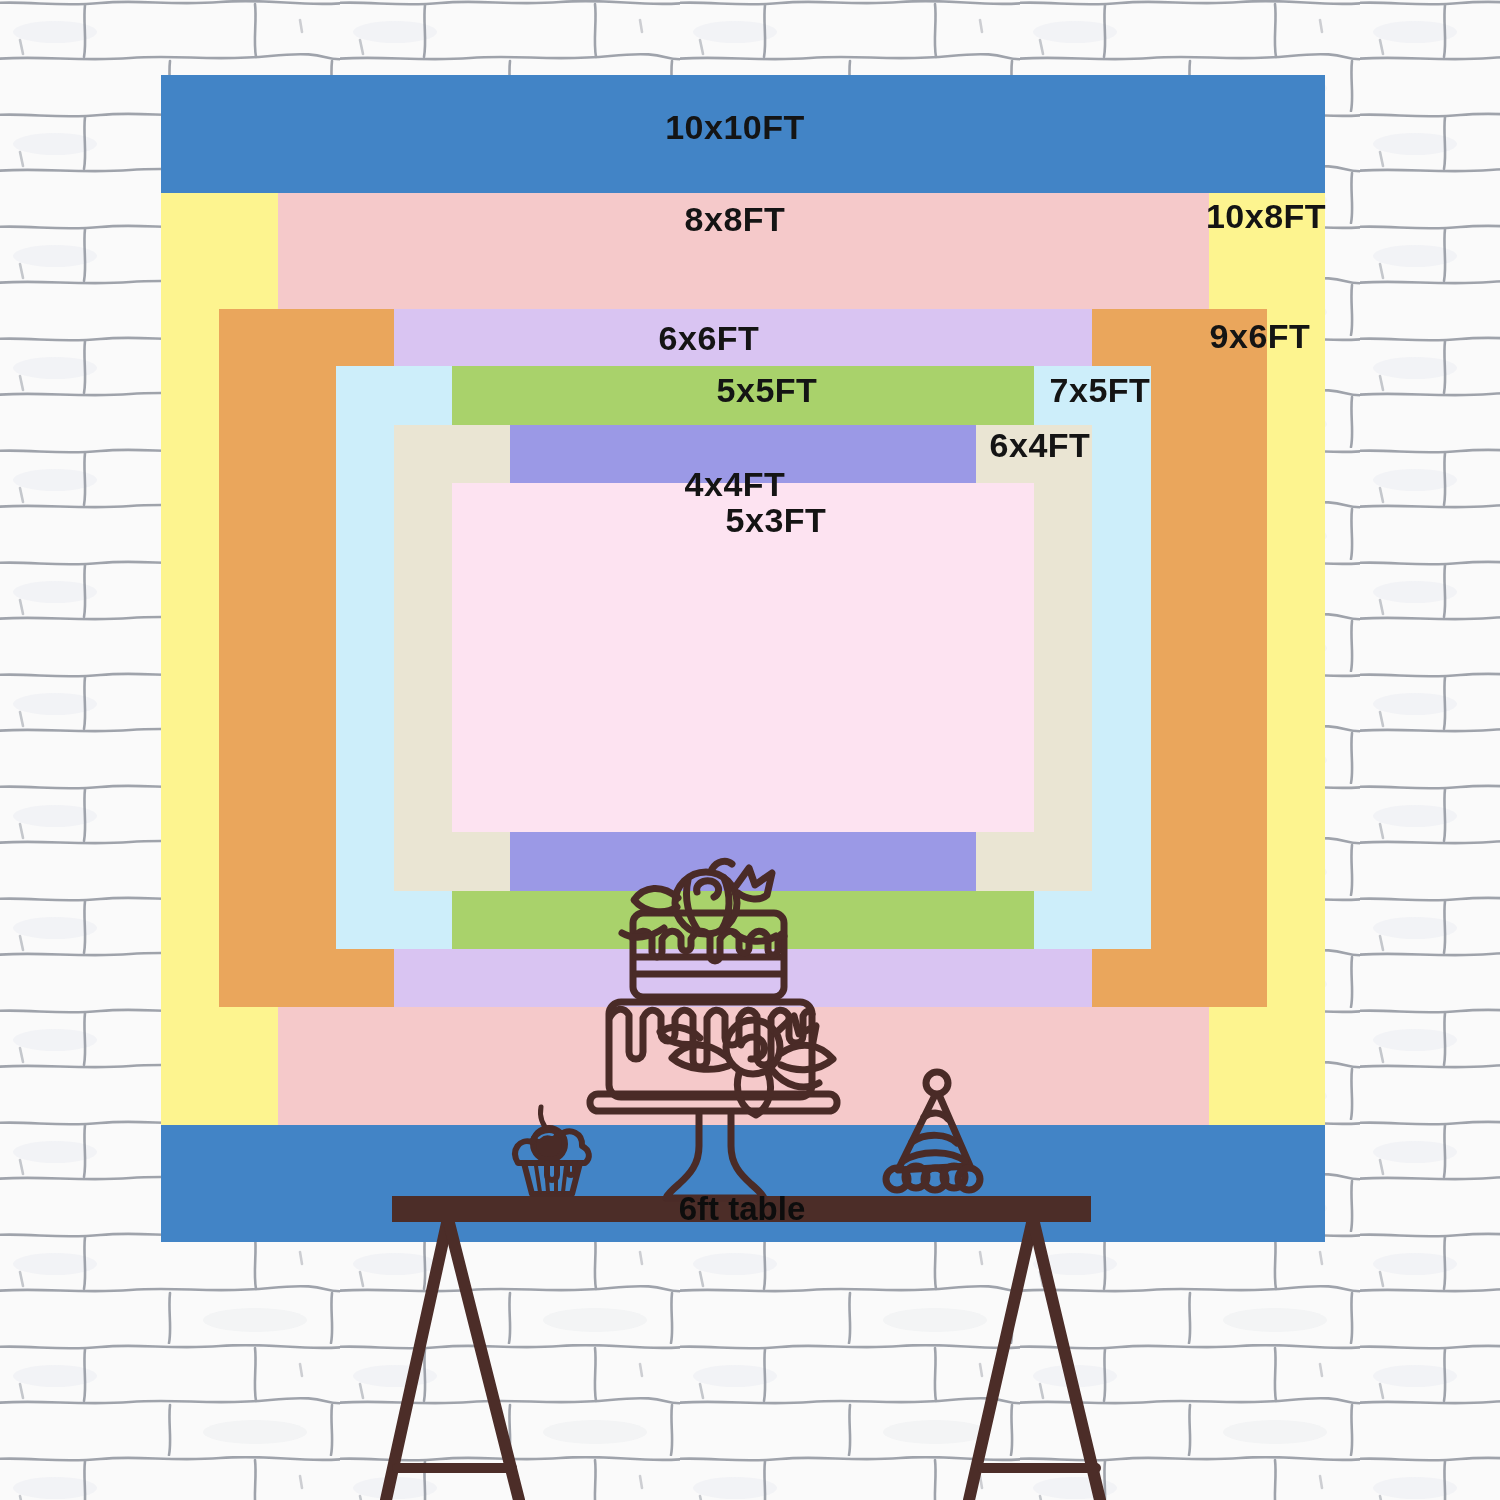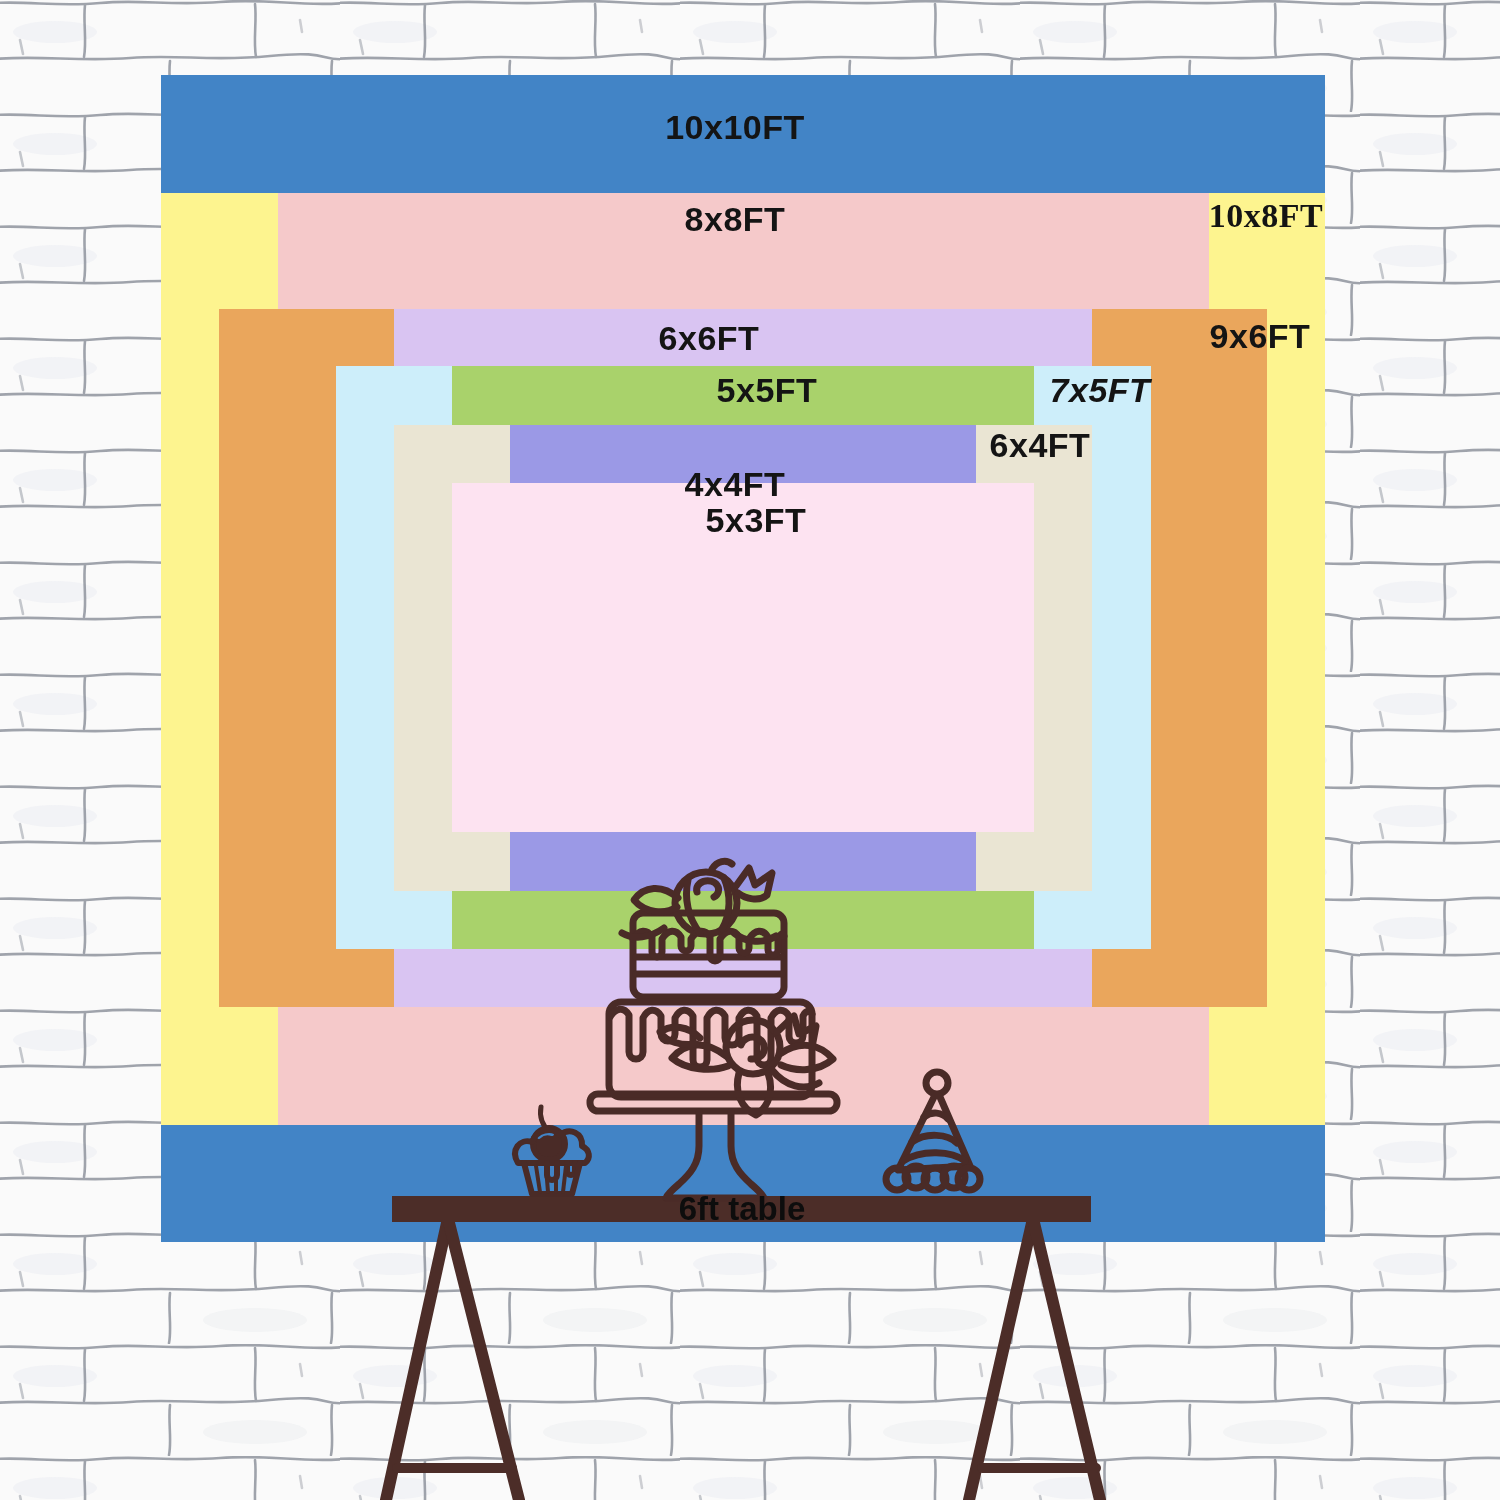--- a/index.html
+++ b/index.html
@@ -21,29 +21,29 @@
   .layer-6x4  {left:394px;top:425px; width:698px; height:466px;}
   .layer-4x4  {left:510px;top:425px; width:466px; height:466px;}
   .layer-5x3  {left:452px;top:483px; width:582px; height:349px;}
 
   .lbl{
     position:absolute;transform:translate(-50%,-50%);
     font-size:34px;font-weight:600;color:#141414;letter-spacing:.5px;
     white-space:nowrap;
   }
   .lab-10x10{left:735px;top:127px;}
-  .lab-10x8 {left:1266px;top:216px;font-family:Liberation Serif, serif;}
+  .lab-10x8 {left:1266px;top:216px;}
   .lab-8x8  {left:735px;top:219px;text-align:right;}
   .lab-9x6  {left:1260px;top:336px;}
   .lab-6x6  {left:709px;top:338px;}
-  .lab-7x5  {left:1100px;top:390px;font-style:italic;}
+  .lab-7x5  {left:1100px;top:390px;}
   .lab-5x5  {left:735px;top:390px;margin-left:32px;}
   .lab-6x4  {left:1040px;top:445px;}
   .lab-4x4  {left:735px;top:446px;margin-top:38px;}
-  .lab-5x3  {left:756px;top:520px;}
+  .lab-5x3  {left:776px;top:520px;}
 
   .art-svg{position:absolute;left:0;top:0;width:1500px;height:1500px;}
   .table-label{
     position:absolute;left:742px;top:1209px;transform:translate(-50%,-50%);
     font-size:33px;font-weight:700;color:#0d0d0d;white-space:nowrap;
   }
 </style>
 </head>
 <body>
 

